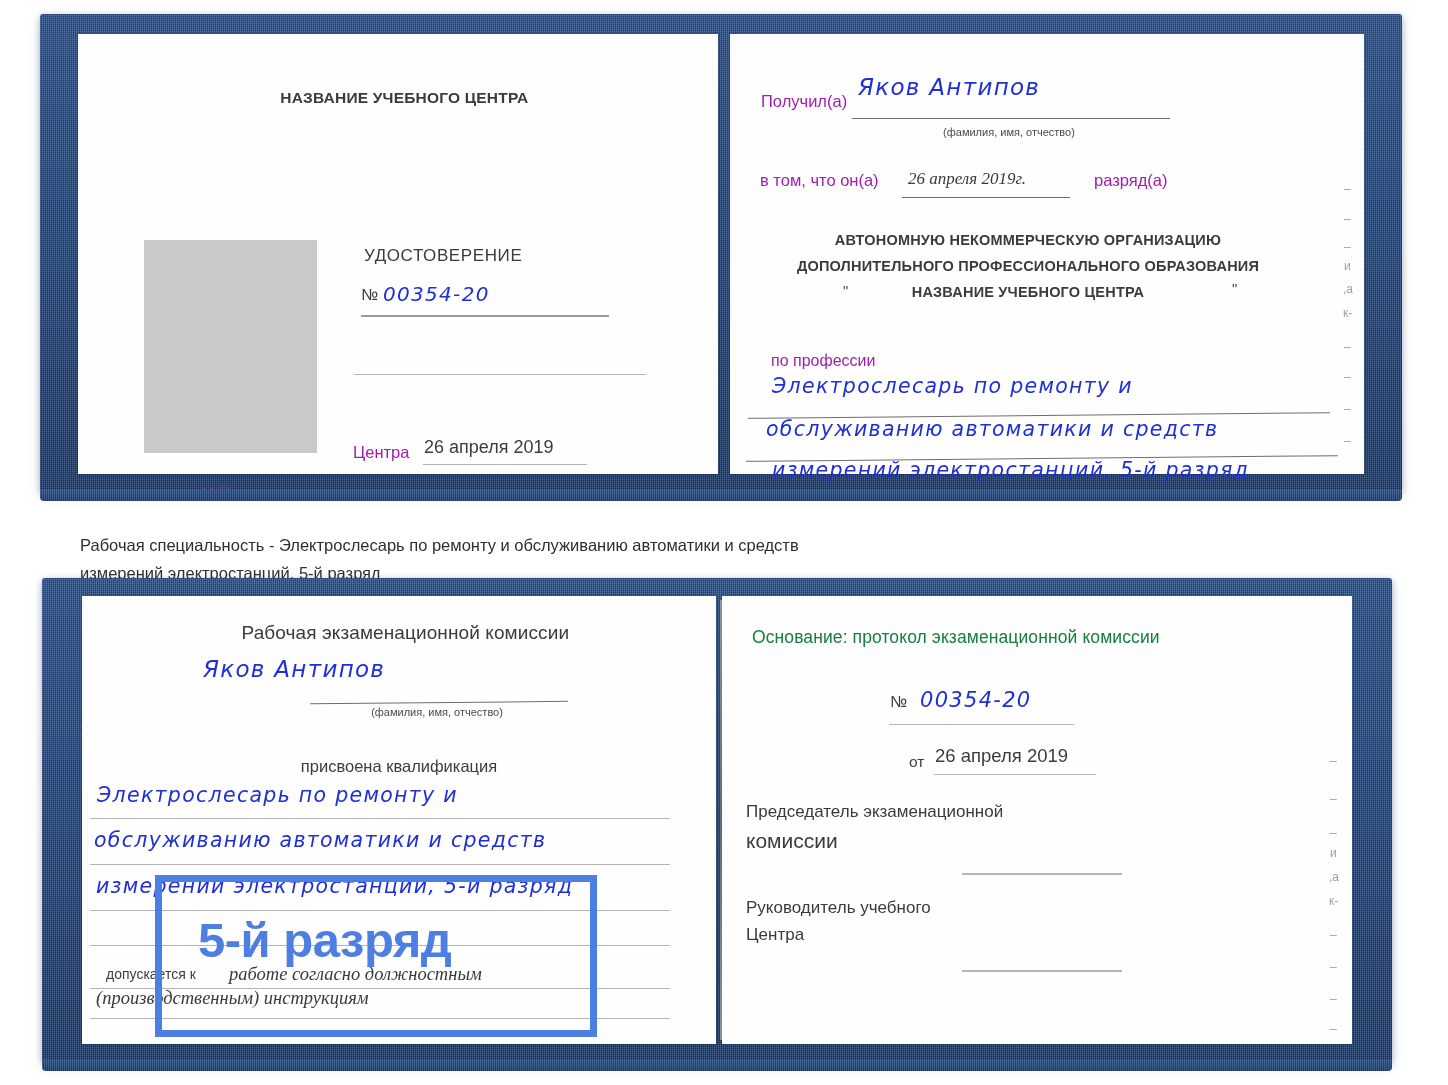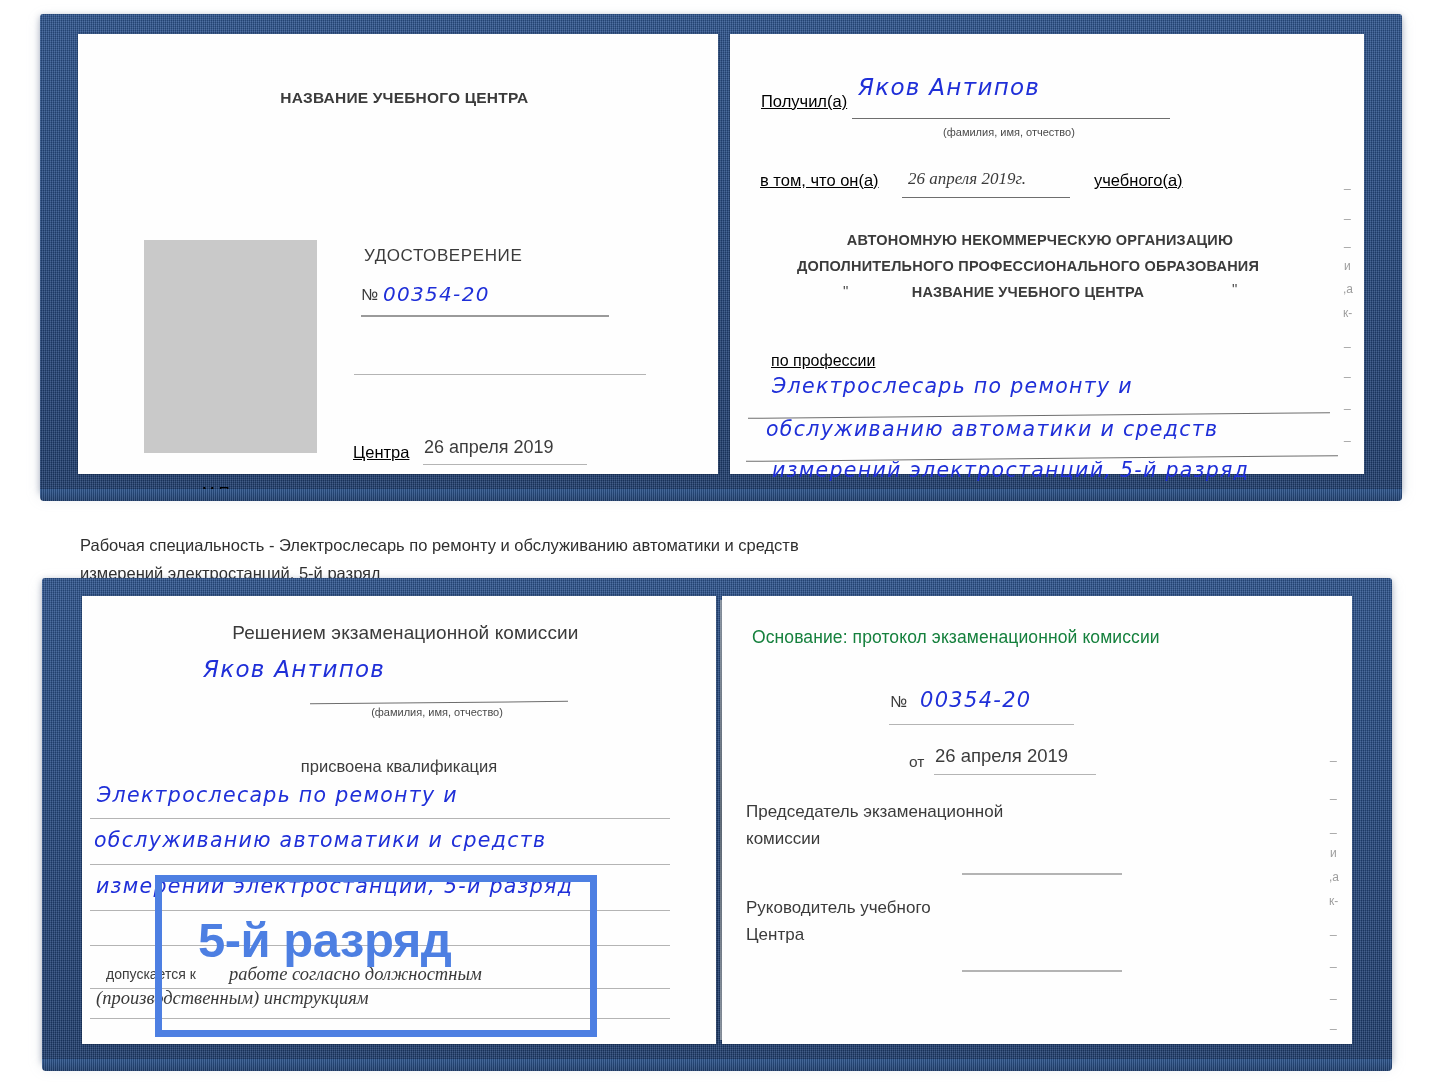--- a/index.html
+++ b/index.html
@@ -39,21 +39,21 @@
   .spine{
     position:absolute;width:2px;
     background:linear-gradient(180deg,#9fa6ad,#6d757d,#9fa6ad);
     opacity:.85;
   }
 
   
   .t{position:absolute;white-space:nowrap;line-height:1.15;}
   .center{transform:translateX(-50%);}
   .caps{letter-spacing:.2px;font-weight:700;color:#3b3b3b;}
-  .lbl{color:#000000;text-decoration:underline;}
+  .lbl{color:#a21caf;}
   .tiny{font-size:11px;color:#4a4a4a;}
   .rule{position:absolute;background:#9a9a9a;height:1.6px;}
   .rule.light{background:#b4b4b4;height:1.4px;}
   .rule.dark{background:#6e6e6e;height:1.3px;}
 
   
   .hw{
     position:absolute;white-space:nowrap;
     color:#1f2fd8;
     font-family:"DejaVu Sans",sans-serif;
@@ -125,23 +125,23 @@
   <div class="page" style="left:690px;top:20px;width:634px;height:440px;">
 
     <div class="t lbl" style="left:31px;top:58px;font-size:16.5px;">Получил(а)</div>
     <div class="hw" style="left:128px;top:40px;font-size:23px;">Яков Антипов</div>
     <div class="rule dark" style="left:122px;top:84px;width:318px;"></div>
     <div class="t tiny center" style="left:44%;top:92px;">(фамилия, имя, отчество)</div>
 
     <div class="t lbl" style="left:30px;top:137px;font-size:16.5px;">в том, что он(а)</div>
     <div class="fill" style="left:178px;top:135px;font-size:17px;">26 апреля 2019г.</div>
     <div class="rule dark" style="left:172px;top:163px;width:168px;"></div>
-    <div class="t lbl" style="left:364px;top:137px;font-size:16.5px;">учебного(а)</div>
-
-    <div class="t caps center" style="left:47%;top:198px;font-size:14.5px;margin-left:12px;">АВТОНОМНУЮ НЕКОММЕРЧЕСКУЮ ОРГАНИЗАЦИЮ</div>
+    <div class="t lbl" style="left:364px;top:137px;font-size:16.5px;">разряд(а)</div>
+
+    <div class="t caps center" style="left:47%;top:198px;font-size:14.5px;">АВТОНОМНУЮ НЕКОММЕРЧЕСКУЮ ОРГАНИЗАЦИЮ</div>
     <div class="t caps center" style="left:47%;top:224px;font-size:14.5px;">ДОПОЛНИТЕЛЬНОГО ПРОФЕССИОНАЛЬНОГО ОБРАЗОВАНИЯ</div>
     <div class="t" style="left:113px;top:248px;font-size:15px;color:#4a4a4a;">"</div>
     <div class="t caps center" style="left:47%;top:250px;font-size:14.5px;">НАЗВАНИЕ УЧЕБНОГО ЦЕНТРА</div>
     <div class="t" style="left:502px;top:246px;font-size:15px;color:#4a4a4a;">"</div>
 
     <div class="t lbl" style="left:41px;top:318px;font-size:16px;">по профессии</div>
 
     <div class="hw" style="left:42px;top:340px;font-size:20.5px;">Электрослесарь по ремонту и</div>
     <div class="rule dark" style="left:18px;top:381px;width:582px;transform:rotate(-.55deg);"></div>
 
@@ -165,21 +165,21 @@
 
 <div class="caption" style="left:80px;top:534px;">Рабочая специальность - Электрослесарь по ремонту и обслуживанию автоматики и средств</div>
 <div class="caption" style="left:80px;top:562px;">измерений электростанций, 5-й разряд</div>
 
 <div class="cert-shadow" style="left:42px;top:582px;width:1350px;height:486px;"></div>
 
 <div class="cert" style="left:42px;top:578px;width:1350px;height:484px;">
 
   <div class="page left" style="left:40px;top:18px;width:634px;height:448px;">
 
-    <div class="t center" style="left:51%;top:26px;font-size:19px;color:#3b3b3b;letter-spacing:.1px;">Решением экзаменационной комиссии</div>
+    <div class="t center" style="left:51%;top:26px;font-size:19px;color:#3b3b3b;letter-spacing:.1px;">Рабочая экзаменационной комиссии</div>
 
     <div class="hw" style="left:121px;top:60px;font-size:23px;">Яков Антипов</div>
     <div class="rule dark" style="left:228px;top:106px;width:258px;transform:rotate(-.5deg);"></div>
     <div class="t tiny center" style="left:56%;top:110px;">(фамилия, имя, отчество)</div>
 
     <div class="t center" style="left:50%;top:161px;font-size:16.5px;color:#3d3d3d;">присвоена квалификация</div>
 
     <div class="hw" style="left:15px;top:187px;font-size:20.5px;">Электрослесарь по ремонту и</div>
     <div class="rule light" style="left:8px;top:222px;width:580px;"></div>
 
@@ -206,21 +206,21 @@
 
     <div class="t" style="left:168px;top:97px;font-size:16px;color:#3a3a3a;">№</div>
     <div class="hw" style="left:198px;top:92px;font-size:21px;">00354-20</div>
     <div class="rule light" style="left:167px;top:128px;width:185px;"></div>
 
     <div class="t" style="left:187px;top:157px;font-size:15.5px;color:#3d3d3d;">от</div>
     <div class="fillsans" style="left:213px;top:149px;font-size:18.5px;">26 апреля 2019</div>
     <div class="rule light" style="left:212px;top:178px;width:162px;"></div>
 
     <div class="t" style="left:24px;top:206px;font-size:17px;color:#3b3b3b;">Председатель экзаменационной</div>
-    <div class="t" style="left:24px;top:233px;font-size:17px;color:#3b3b3b;">комиссии</div>
+    <div class="t" style="left:24px;top:233px;font-size:21px;color:#3b3b3b;">комиссии</div>
     <div class="rule light" style="left:240px;top:277px;width:160px;height:2px;"></div>
 
     <div class="t" style="left:24px;top:302px;font-size:17px;color:#3b3b3b;">Руководитель учебного</div>
     <div class="t" style="left:24px;top:329px;font-size:17px;color:#3b3b3b;">Центра</div>
     <div class="rule light" style="left:240px;top:374px;width:160px;height:2px;"></div>
 
     <div class="artifact" style="left:608px;top:152px;">_</div>
     <div class="artifact" style="left:608px;top:190px;">_</div>
     <div class="artifact" style="left:608px;top:224px;">_</div>
     <div class="artifact" style="left:608px;top:250px;">и</div>

